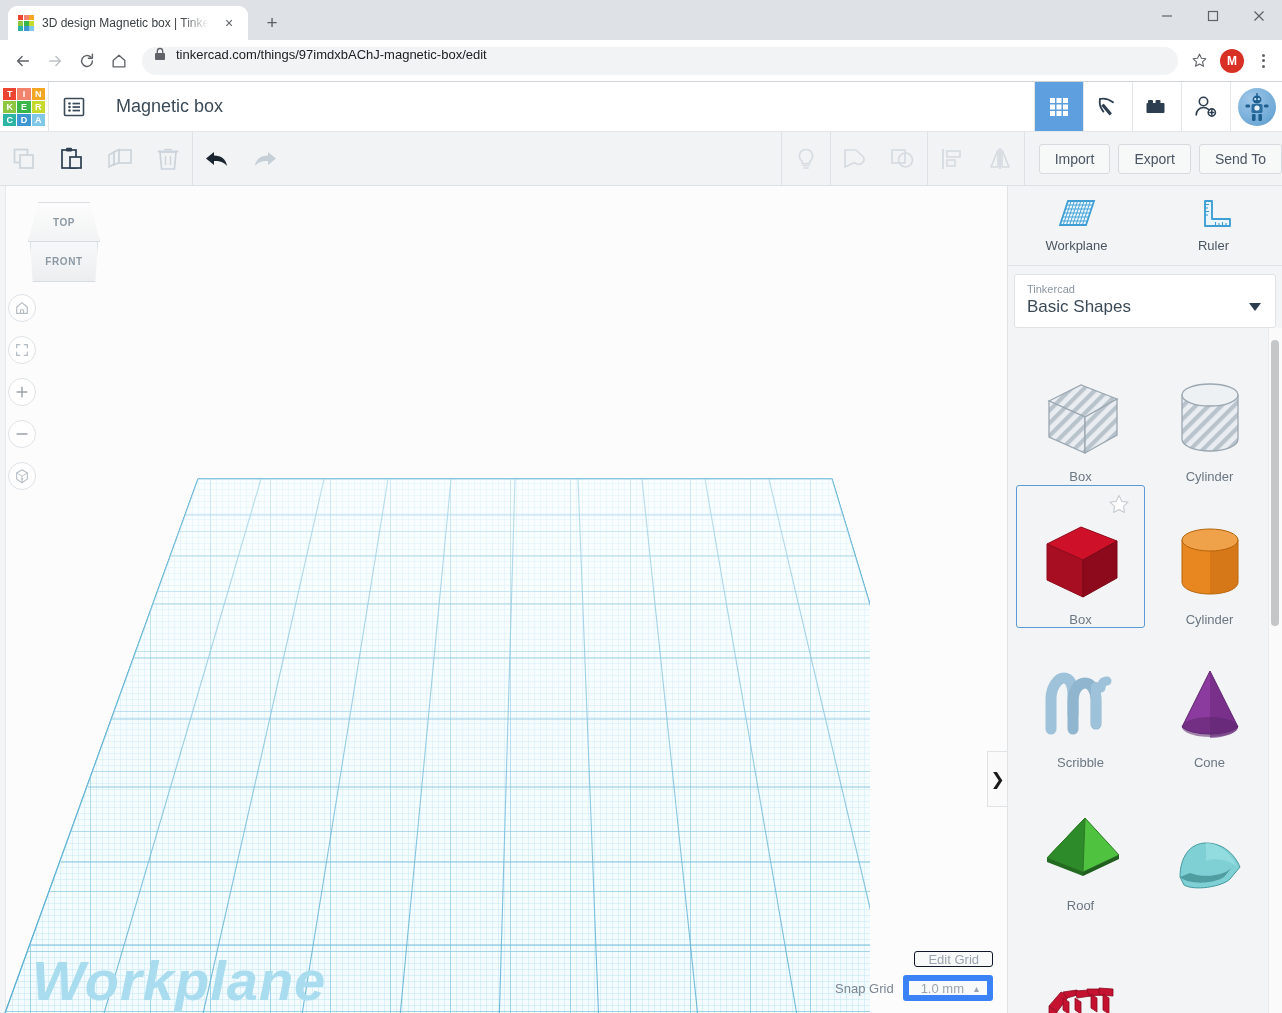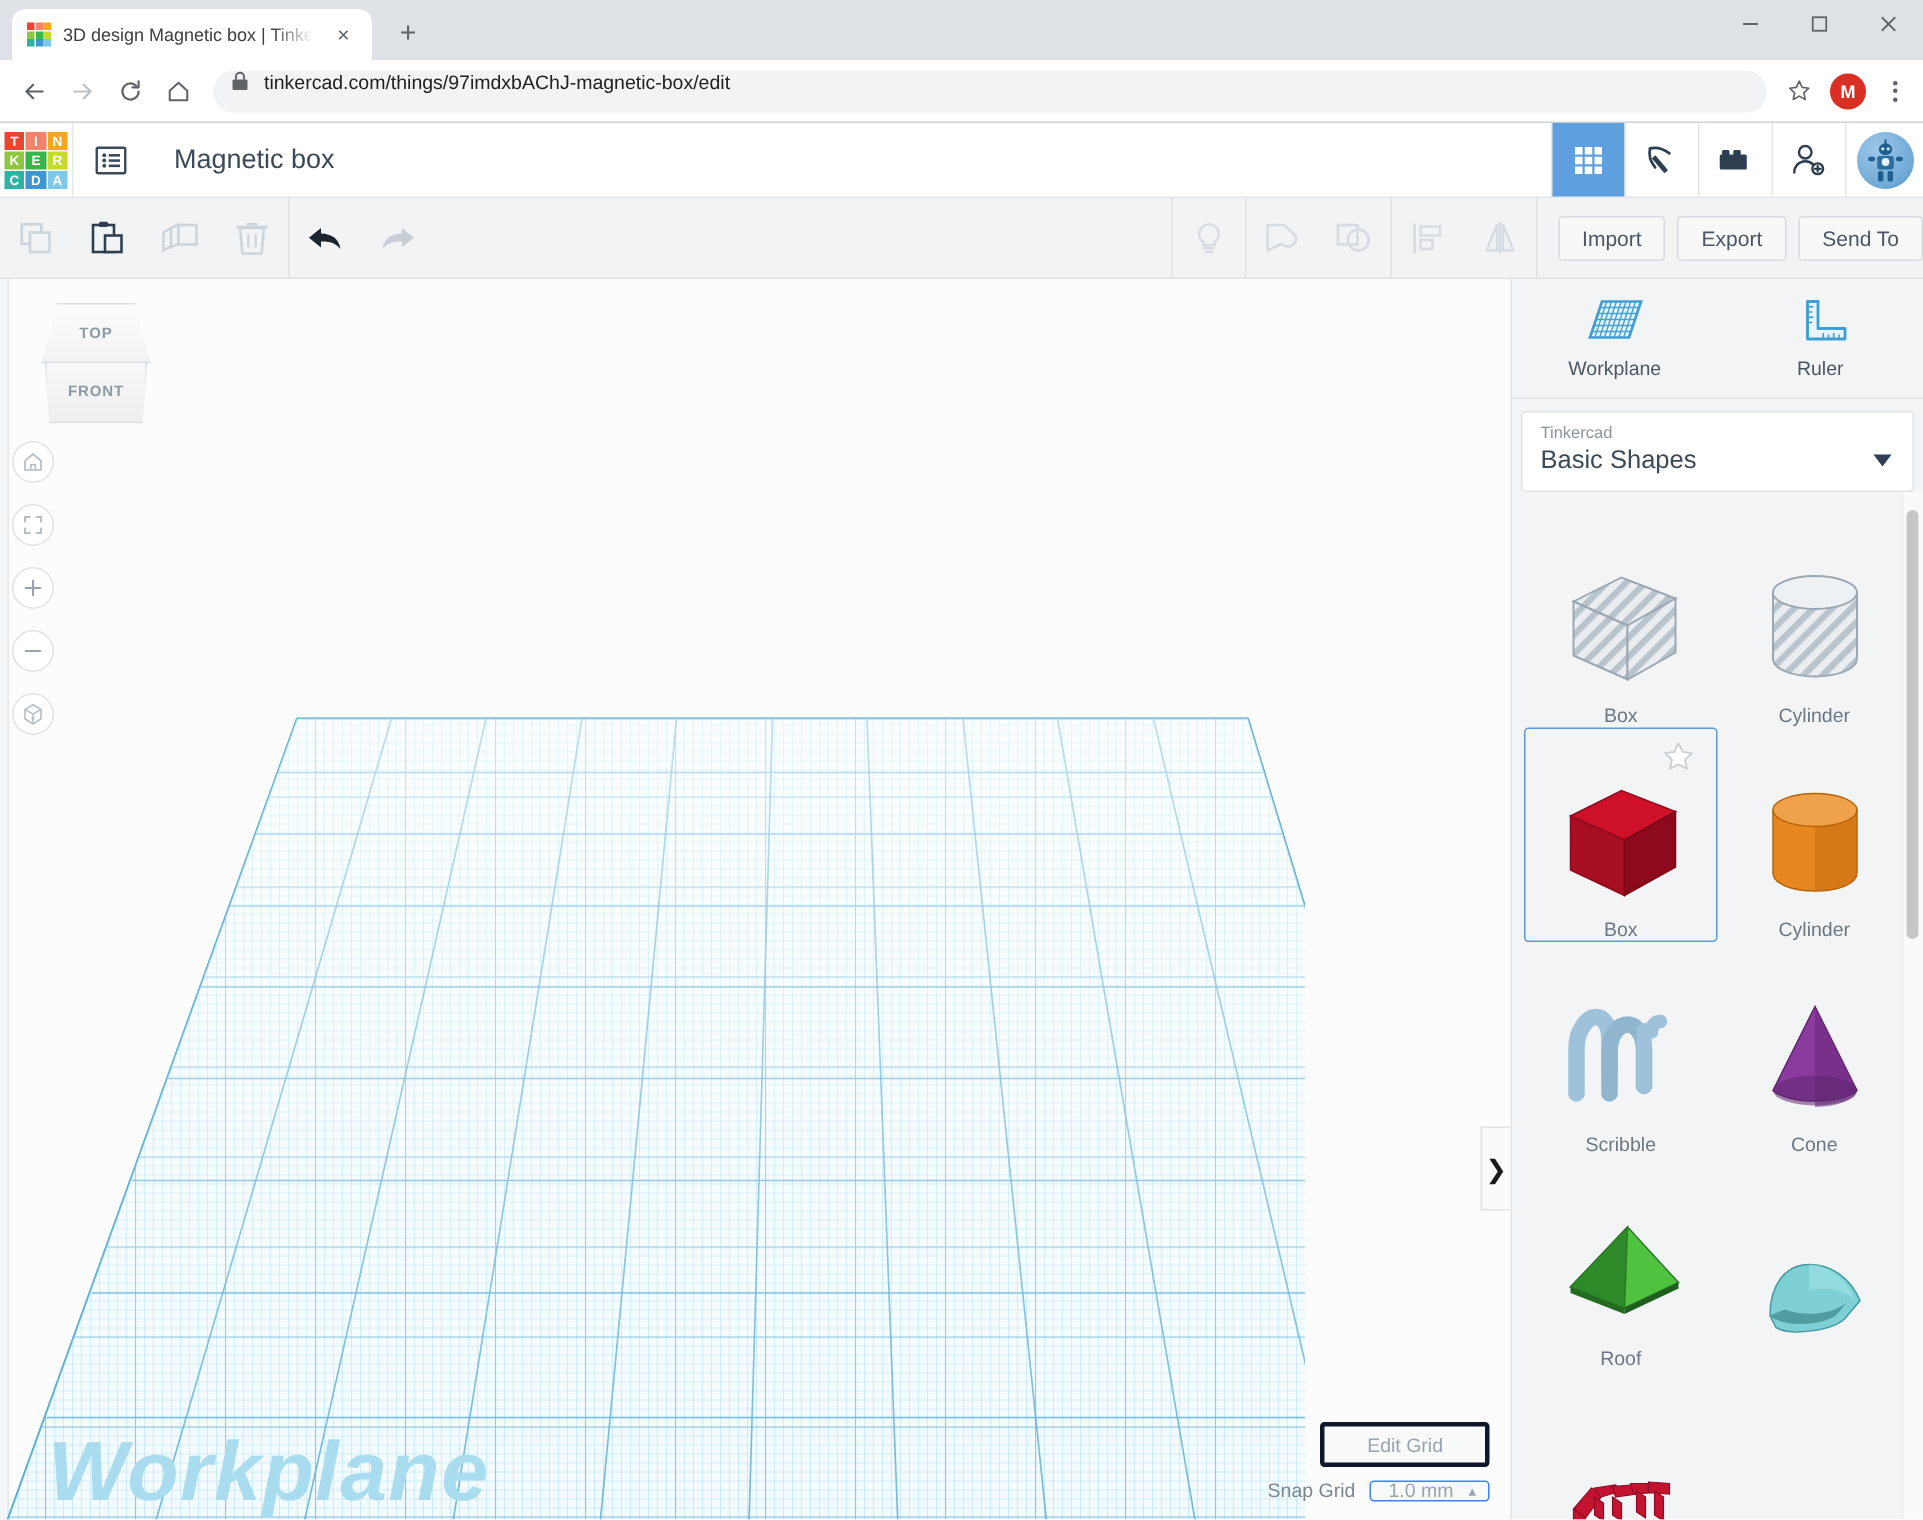--- a/index.html
+++ b/index.html
@@ -261,30 +261,30 @@
     border:1px solid #e0e3e6; border-right:none;
     display:flex;align-items:center;justify-content:center;
     font-size: 17px; color:#1a1a1a;
   }
 
   .bottom-ctl {
     position:absolute; right: 14px; bottom: 12px;
     display:flex; flex-direction:column; align-items:flex-end; gap:8px;
   }
   .edit-grid-btn {
-    height: 30px; padding: 0 28px;
-    border:3px solid #0f172a; border-radius:3px;
+    height: 16px; padding: 0 13px;
+    border:1px solid #0f172a; border-radius:3px;
     background:#f8f9f9; color:#9aa4ae; font-size:13px;
     display:flex;align-items:center;
   }
   .snap-row { display:flex; align-items:center; gap:9px; }
   .snap-label { font-size:13px; color:#7b8692; }
   .snap-select {
-    height:14px; padding:0 8px 0 12px;
-    border:1px solid #3b82f6; border-radius:3px;
+    height:26px; padding:0 8px 0 12px;
+    border:6px solid #3b82f6; border-radius:3px;
     background:#f8f9f9; color:#9aa4ae; font-size:13px;
     display:flex;align-items:center; gap:10px;
   }
 
   
   .panel {
     width: 274px;
     background:#f3f4f5;
     display:flex; flex-direction:column;
     position:relative;

